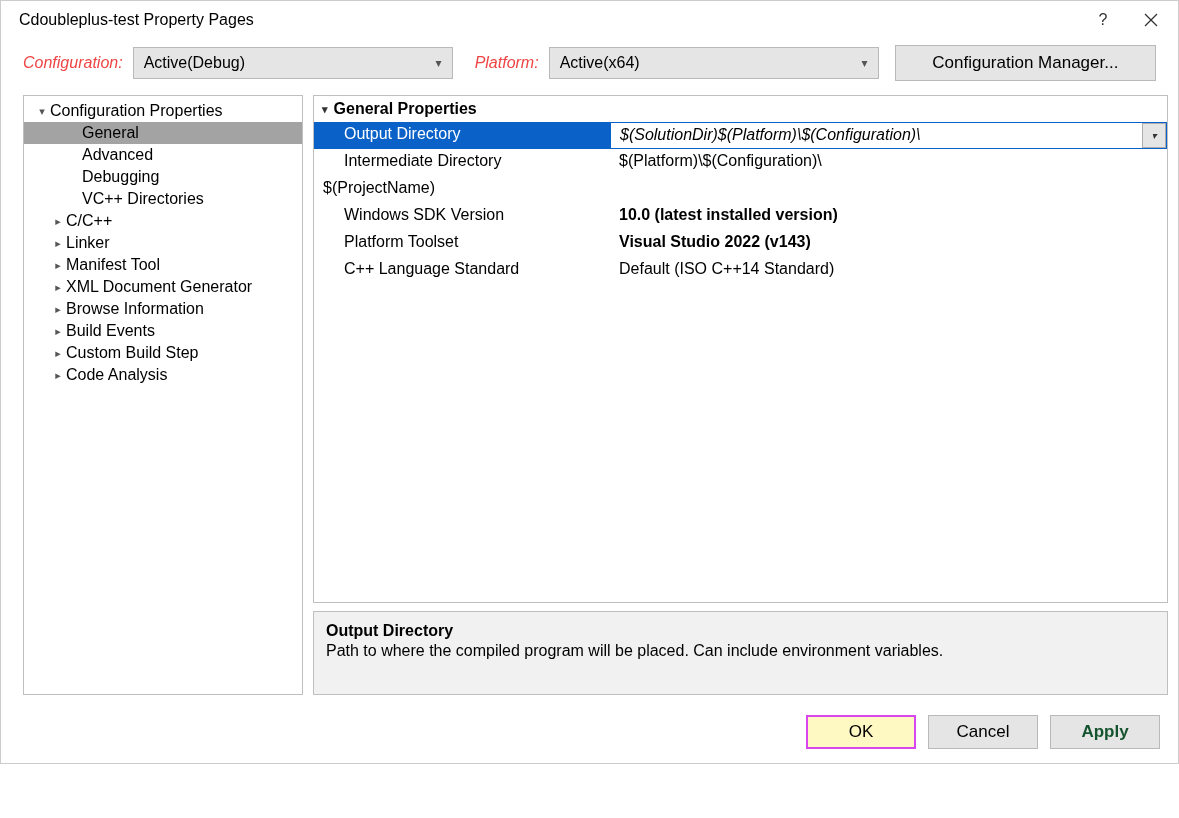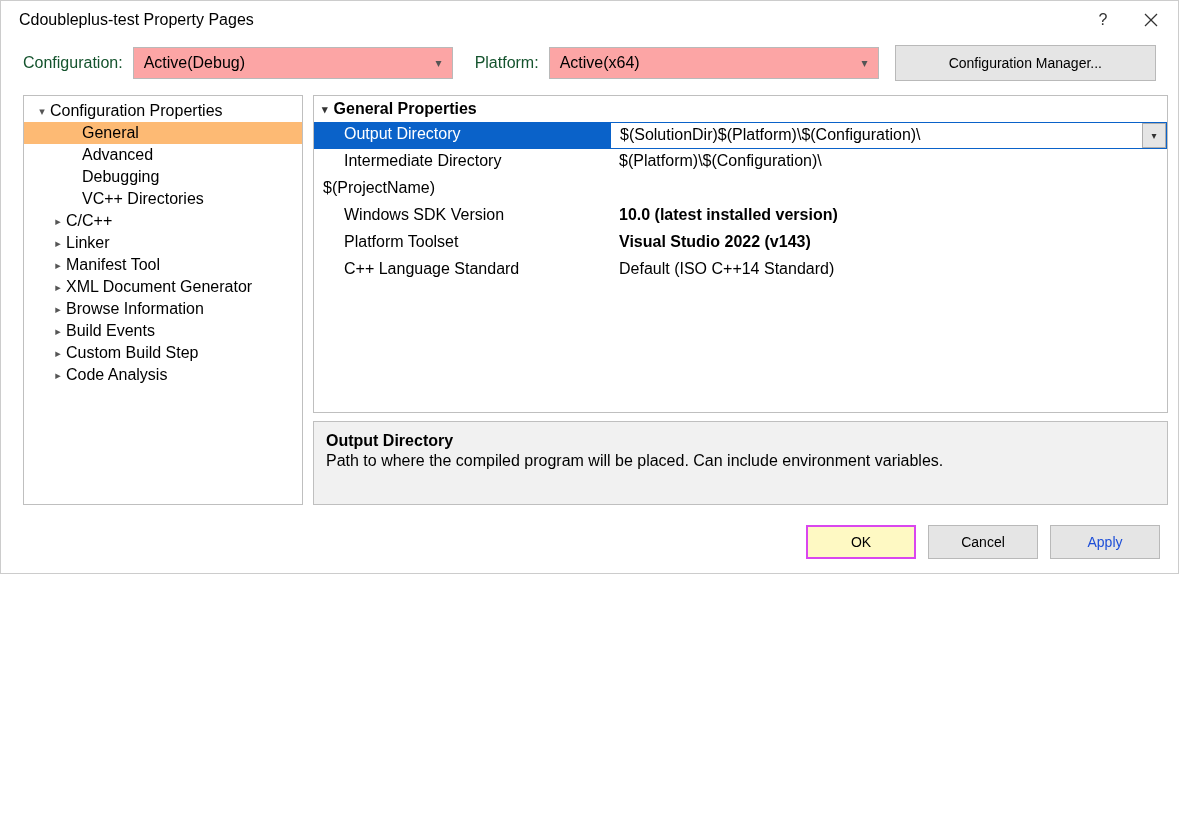--- a/index.html
+++ b/index.html
@@ -1,62 +1,62 @@
 <!DOCTYPE html>
 <html><head>
 <meta charset="utf-8">
 <style>
 * { box-sizing: border-box; margin: 0; padding: 0; font-family: "Segoe UI", Tahoma, sans-serif; }
 body { background: #fff; width: 1179px; height: 818px; overflow: hidden; }
 
 .dialog {
-  width: 1179px; height: 574px;
+  width: 1179px; height: 764px;
   background: #fff;
   border: 1px solid #ccc;
   display: flex; flex-direction: column;
 }
 
 
 .titlebar {
   display: flex; align-items: center; justify-content: space-between;
   padding: 10px 18px 8px 18px;
   font-size: 16px;
 }
 .titlebar .right { display: flex; gap: 30px; align-items: center; }
 .titlebar .icon-btn { width: 18px; height: 18px; display:flex; align-items:center; justify-content:center; cursor:default; color:#333; }
 
 
 .config-bar {
   display: flex; align-items: center; gap: 10px;
   padding: 8px 22px 14px 22px;
   font-size: 16px;
 }
-.config-bar label { color: #14532d; }
+.config-bar label { color: #ef4444; font-style: italic; }
 .dropdown {
   position: relative;
-  background: #fca5a5;
+  background: #e5e5e5;
   border: 1px solid #b9b9b9;
   height: 32px;
   display: flex; align-items: center; justify-content: space-between;
   padding: 0 10px;
   font-size: 16px;
   cursor: default;
 }
 .dropdown .chev { font-size: 12px; color: #555; }
 .btn {
   background: #e5e5e5;
   border: 1px solid #b9b9b9;
   height: 36px;
   padding: 0 18px;
-  font-size: 14px;
+  font-size: 17px;
   cursor: default;
   display:flex; align-items:center; justify-content:center;
 }
 .btn.primary { border: 2px solid #d946ef; background:#fef9c3; }
-.btn.disabled { color: #1d4ed8; }
+.btn.disabled { color: #14532d; font-weight: bold; }
 
 
 .main {
   flex: 1;
   display: flex;
   gap: 10px;
   padding: 0 10px 10px 22px;
   min-height: 0;
 }
 
@@ -72,21 +72,21 @@
 .tree-item {
   display: flex; align-items: center;
   padding: 2px 6px 2px 10px;
   cursor: default;
   white-space: nowrap;
 }
 .tree-item .tw { width: 16px; font-size: 11px; color: #555; display:inline-flex; justify-content:center; }
 .tree-item.level-1 { padding-left: 10px; }
 .tree-item.level-2 { padding-left: 26px; }
 .tree-item.leaf { padding-left: 58px; }
-.tree-item.selected { background: #fdba74; }
+.tree-item.selected { background: #a3a3a3; }
 
 
 .right-col {
   flex: 1;
   display: flex; flex-direction: column; gap: 8px;
   min-height: 0;
 }
 .prop-grid {
   flex: 1;
   border: 1px solid #bfbfbf;
@@ -112,21 +112,21 @@
 }
 .prop-row .value {
   flex: 1;
   padding: 3px 8px;
   border-left: 1px solid transparent;
 }
 .prop-row.selected .name {
   background: #0a62c9;
   color: #fff;
 }
-.prop-row.selected .value-wrap { border: 1px solid #0a62c9; }
+.prop-row.selected .value-wrap { border: 1px solid #0a62c9; font-style: italic; }
 .value-wrap { flex:1; display:flex; align-items:stretch; }
 .value-wrap .value { flex: 1; }
 .value-dd {
   width: 24px;
   background: #e5e5e5;
   border: 1px solid #adadad;
   display:flex; align-items:center; justify-content:center;
   font-size: 10px; color:#333;
 }
 .bold { font-weight: 600; }

